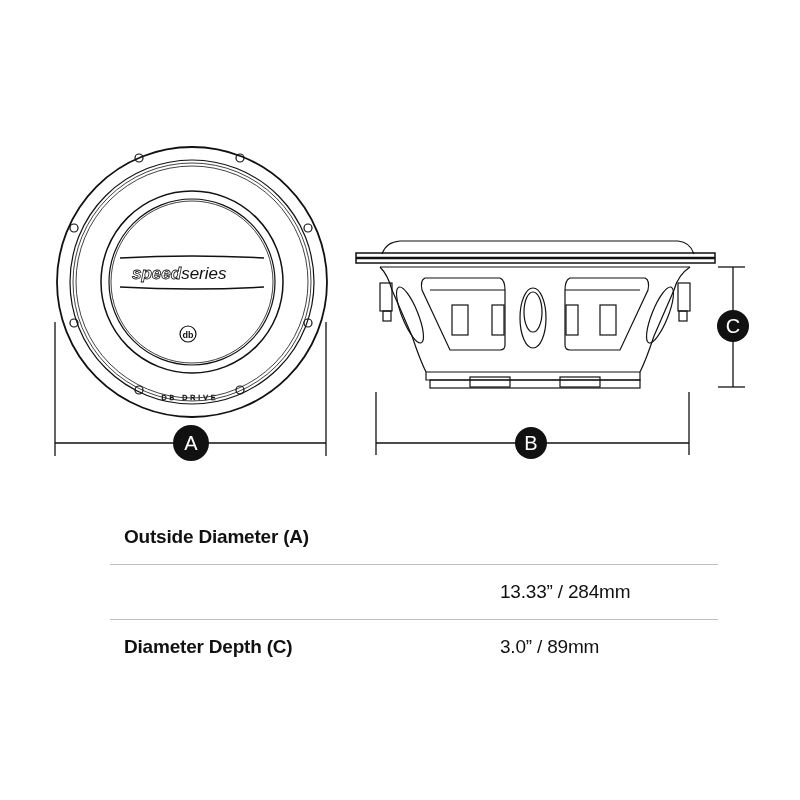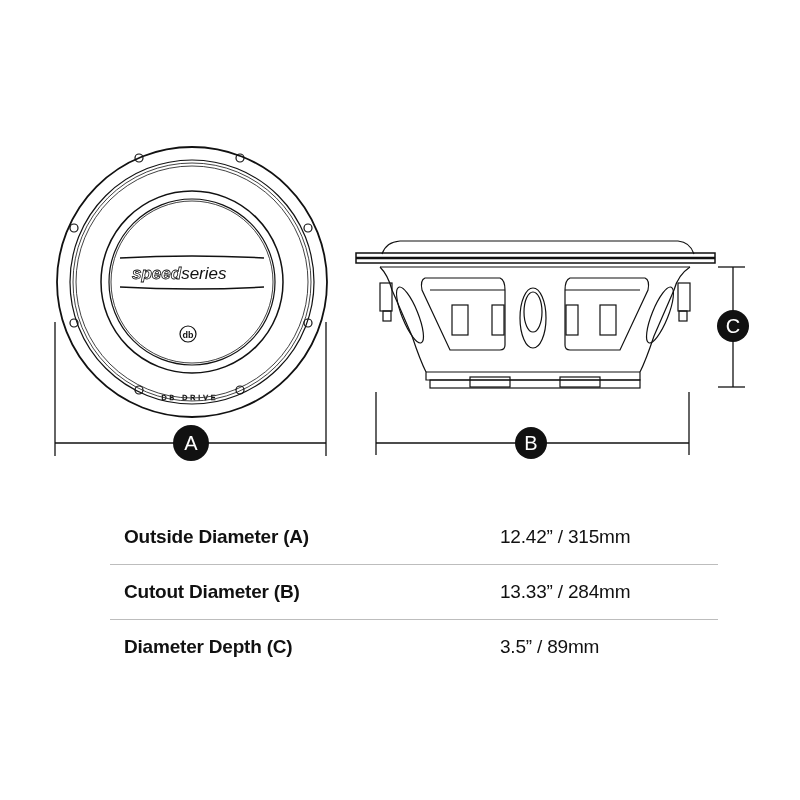--- a/index.html
+++ b/index.html
@@ -105,23 +105,21 @@
     <line x1="718" y1="387" x2="745" y2="387"></line>
     <line x1="733" y1="267" x2="733" y2="387"></line>
     <circle cx="733" cy="326" r="16" fill="#111" stroke="none"></circle>
   </g>
   <text x="733" y="333" text-anchor="middle" class="marker-text">C</text>
 </svg>
 
 <div class="spec-table">
   <div class="spec-row">
     <span class="spec-label">Outside Diameter (A)</span>
-    <span class="spec-value">12.42” / 315mm</span>
   </div>
   <div class="spec-row">
-    <span class="spec-label">Cutout Diameter (B)</span>
     <span class="spec-value">13.33” / 284mm</span>
   </div>
   <div class="spec-row">
     <span class="spec-label">Diameter Depth (C)</span>
-    <span class="spec-value">3.5” / 89mm</span>
+    <span class="spec-value">3.0” / 89mm</span>
   </div>
 </div>
 
 </body></html>

